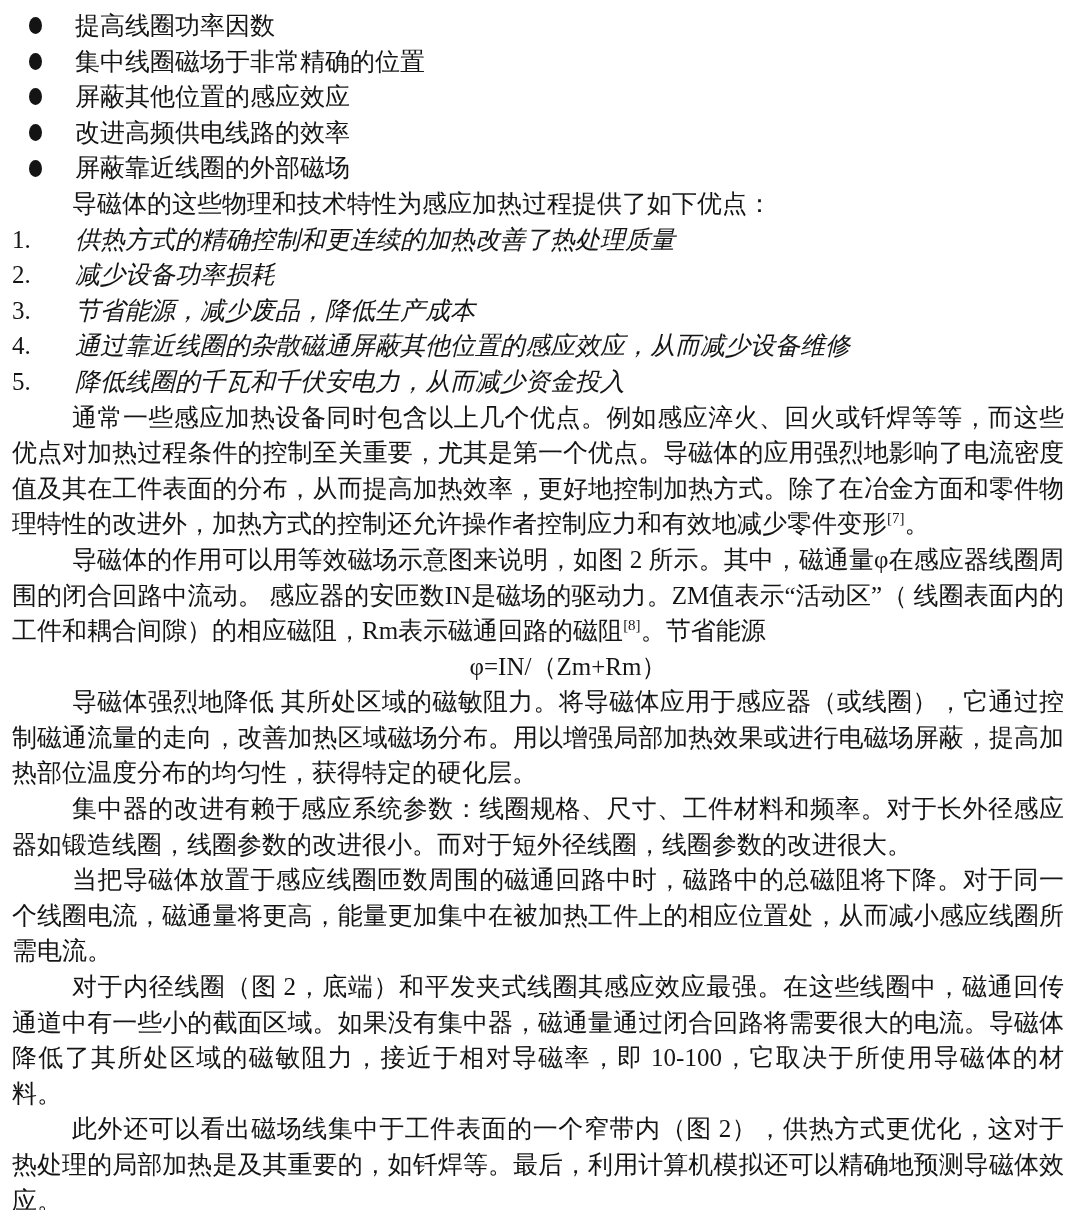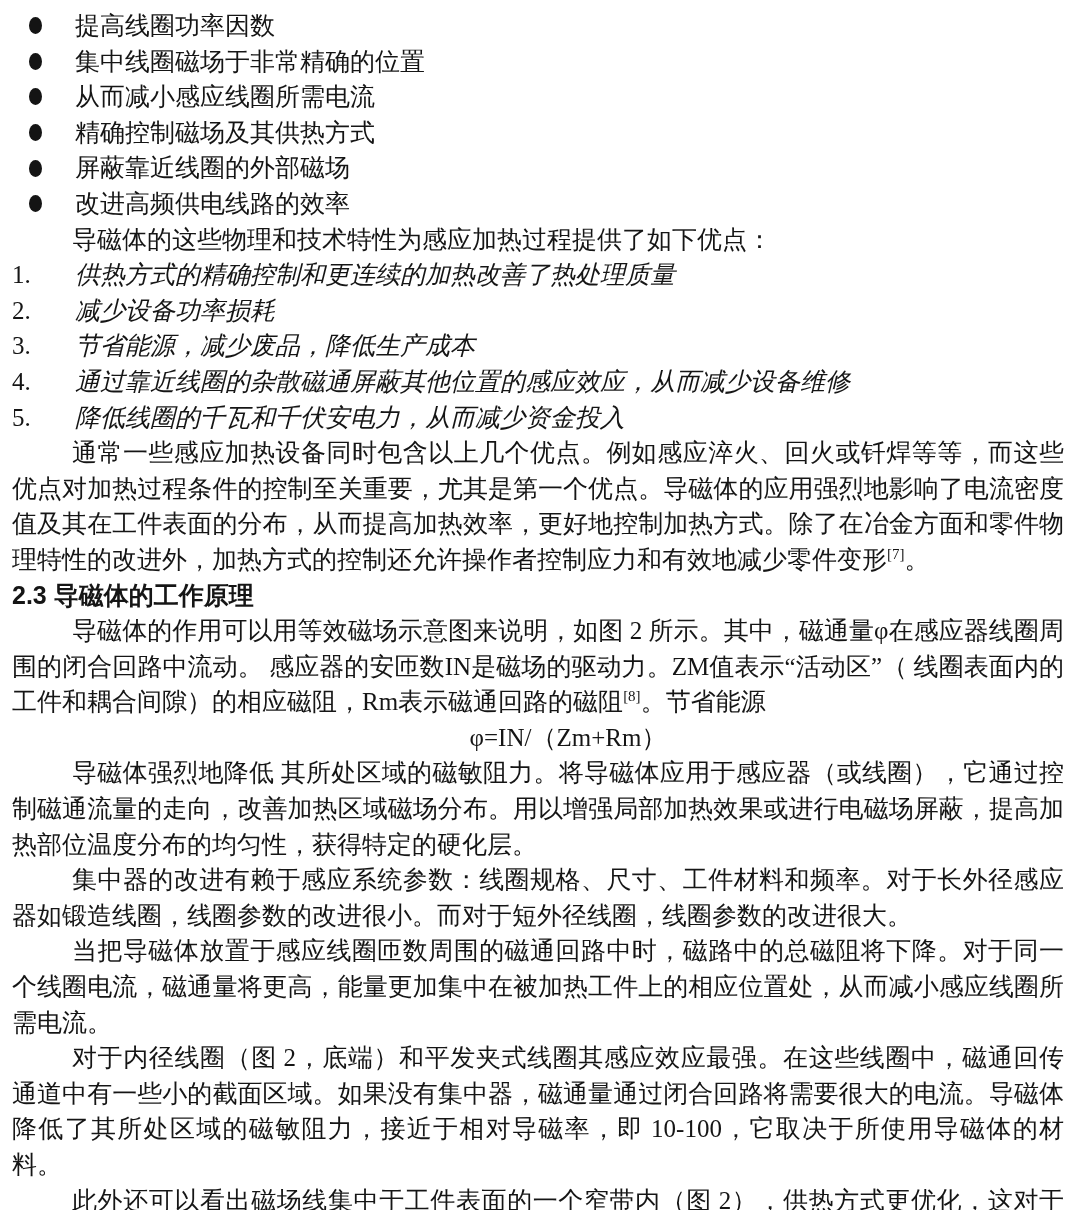--- a/index.html
+++ b/index.html
@@ -71,39 +71,33 @@
     <div class="bullet-item">
       <span class="bullet-marker-cell">
           <span class="bullet-dot"></span>
         </span>
       <span class="bullet-text">集中线圈磁场于非常精确的位置</span>
     </div>
     <div class="bullet-item">
       <span class="bullet-marker-cell">
           <span class="bullet-dot"></span>
         </span>
-      <span class="bullet-text">从而减小感应线圈所需电流</span>
+      <span class="bullet-text">屏蔽其他位置的感应效应</span>
     </div>
     <div class="bullet-item">
       <span class="bullet-marker-cell">
           <span class="bullet-dot"></span>
         </span>
-      <span class="bullet-text">精确控制磁场及其供热方式</span>
+      <span class="bullet-text">改进高频供电线路的效率</span>
     </div>
     <div class="bullet-item">
       <span class="bullet-marker-cell">
           <span class="bullet-dot"></span>
         </span>
       <span class="bullet-text">屏蔽靠近线圈的外部磁场</span>
-    </div>
-    <div class="bullet-item">
-      <span class="bullet-marker-cell">
-          <span class="bullet-dot"></span>
-        </span>
-      <span class="bullet-text">改进高频供电线路的效率</span>
     </div>
   </div>
 
   <div class="lead-line">导磁体的这些物理和技术特性为感应加热过程提供了如下优点：</div>
 
   <div>
     <div class="numbered-item">
       <span class="numbered-num">1.</span>
       <span class="numbered-text">供热方式的精确控制和更连续的加热改善了热处理质量</span>
     </div>
@@ -120,21 +114,20 @@
       <span class="numbered-text">通过靠近线圈的杂散磁通屏蔽其他位置的感应效应，从而减少设备维修</span>
     </div>
     <div class="numbered-item">
       <span class="numbered-num">5.</span>
       <span class="numbered-text">降低线圈的千瓦和千伏安电力，从而减少资金投入</span>
     </div>
   </div>
 
   <p class="para"><span>通常一些感应加热设备同时包含以上几个优点。例如感应淬火、回火或钎焊等等，而这些优点对加热过程条件的控制至关重要，尤其是第一个优点。导磁体的应用强烈地影响了电流密度值及其在工件表面的分布，从而提高加热效率，更好地控制加热方式。除了在冶金方面和零件物理特性的改进外，加热方式的控制还允许操作者控制应力和有效地减少零件变形</span><sup class="cite">[7]</sup><span>。</span></p>
 
-  <h2 class="section-heading">2.3 导磁体的工作原理</h2>
 
   <p class="para"><span>导磁体的作用可以用等效磁场示意图来说明，如图 2 所示。其中，磁通量φ在感应器线圈周围的闭合回路中流动。 感应器的安匝数IN是磁场的驱动力。ZM值表示“活动区”（ 线圈表面内的工件和耦合间隙）的相应磁阻，Rm表示磁通回路的磁阻</span><sup class="cite">[8]</sup><span>。节省能源</span></p>
 
   <div class="formula-line">φ=IN/（Zm+Rm）</div>
 
   <p class="para">导磁体强烈地降低 其所处区域的磁敏阻力。将导磁体应用于感应器（或线圈），它通过控制磁通流量的走向，改善加热区域磁场分布。用以增强局部加热效果或进行电磁场屏蔽，提高加热部位温度分布的均匀性，获得特定的硬化层。</p>
   <p class="para">集中器的改进有赖于感应系统参数：线圈规格、尺寸、工件材料和频率。对于长外径感应器如锻造线圈，线圈参数的改进很小。而对于短外径线圈，线圈参数的改进很大。</p>
   <p class="para">当把导磁体放置于感应线圈匝数周围的磁通回路中时，磁路中的总磁阻将下降。对于同一个线圈电流，磁通量将更高，能量更加集中在被加热工件上的相应位置处，从而减小感应线圈所需电流。</p>
   <p class="para">对于内径线圈（图 2，底端）和平发夹式线圈其感应效应最强。在这些线圈中，磁通回传通道中有一些小的截面区域。如果没有集中器，磁通量通过闭合回路将需要很大的电流。导磁体降低了其所处区域的磁敏阻力，接近于相对导磁率，即 10-100，它取决于所使用导磁体的材料。</p>
   <p class="para">此外还可以看出磁场线集中于工件表面的一个窄带内（图 2），供热方式更优化，这对于热处理的局部加热是及其重要的，如钎焊等。最后，利用计算机模拟还可以精确地预测导磁体效应。</p>

